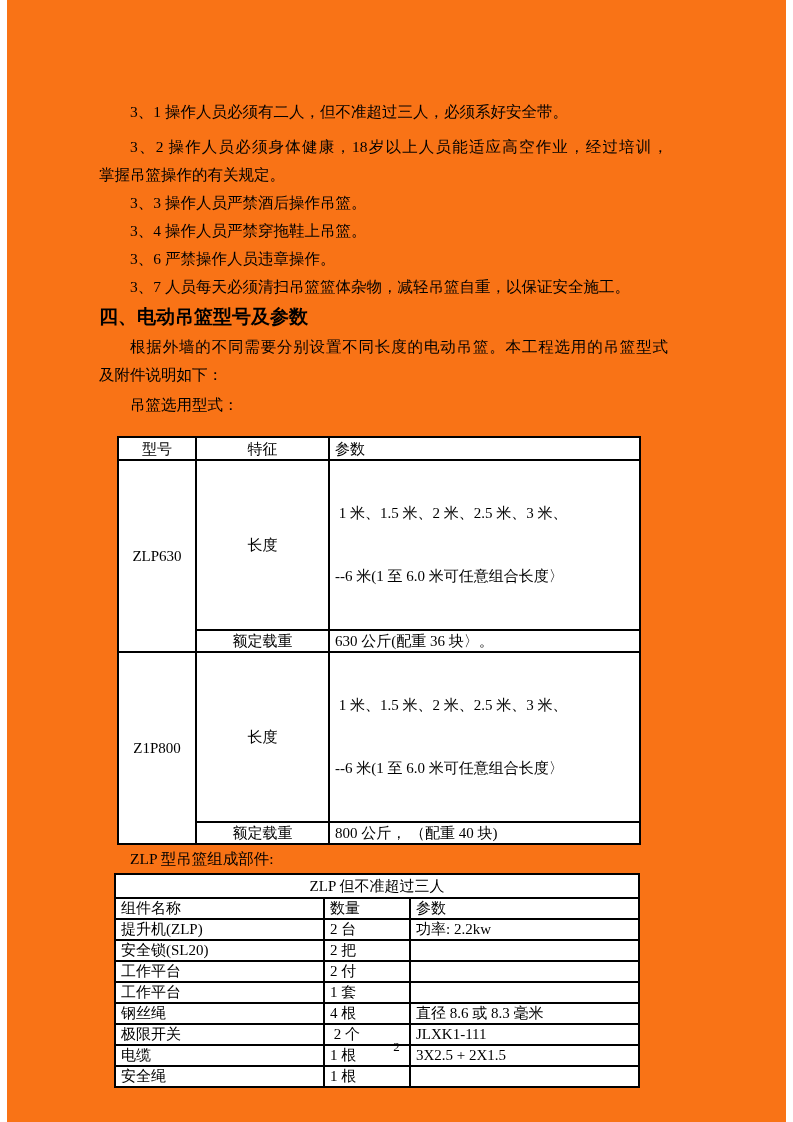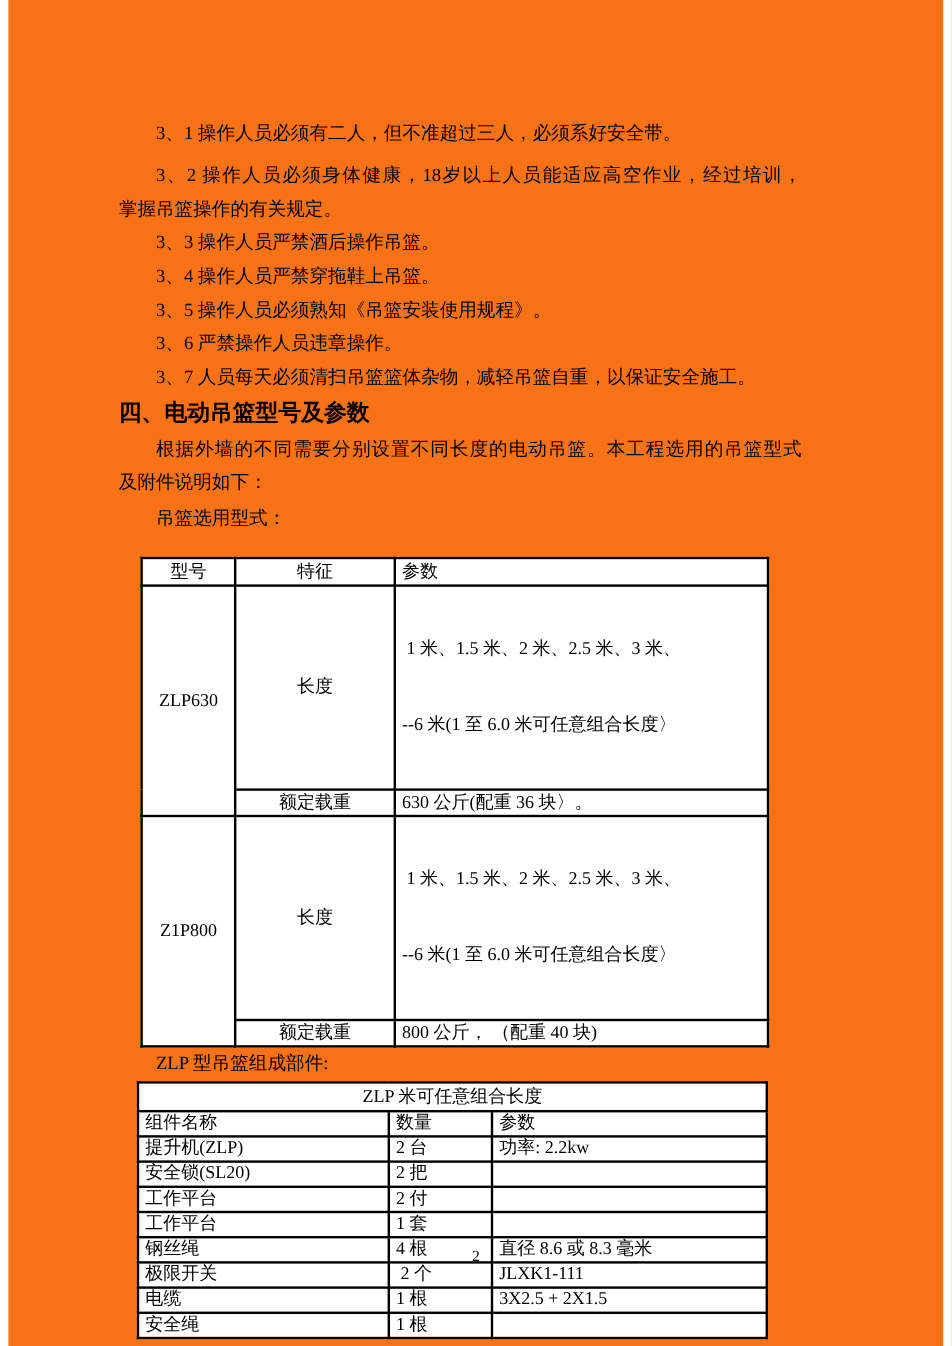--- a/index.html
+++ b/index.html
@@ -62,21 +62,20 @@
 
     <p class="rule first">3、1 操作人员必须有二人，但不准超过三人，必须系好安全带。</p>
 
     <div>
       <div class="wrapline indent2 jline">3、2 操作人员必须身体健康，18岁以上人员能适应高空作业，经过培训，</div>
       <div class="wrapline">掌握吊篮操作的有关规定。</div>
     </div>
 
     <p class="rule">3、3 操作人员严禁酒后操作吊篮。</p>
     <p class="rule">3、4 操作人员严禁穿拖鞋上吊篮。</p>
-    <p class="rule">3、5 操作人员必须熟知《吊篮安装使用规程》。</p>
     <p class="rule">3、6 严禁操作人员违章操作。</p>
     <p class="rule">3、7 人员每天必须清扫吊篮篮体杂物，减轻吊篮自重，以保证安全施工。</p>
 
     <h2 class="sec-heading">四、电动吊篮型号及参数</h2>
 
     <div>
       <div class="wrapline indent2 jline">根据外墙的不同需要分别设置不同长度的电动吊篮。本工程选用的吊篮型式</div>
       <div class="wrapline">及附件说明如下：</div>
     </div>
 
@@ -124,21 +123,21 @@
     <p class="caption">ZLP 型吊篮组成部件:</p>
 
     <table class="t2">
       <colgroup>
           <col style="width:209px">
           <col style="width:86px">
           <col style="width:229px">
         </colgroup>
       <tbody>
           <tr>
-        <td class="title-cell" colspan="3">ZLP 米可任意组合长度</td>
+        <td class="title-cell" colspan="3">ZLP 但不准超过三人</td>
       </tr>
       <tr>
         <td>组件名称</td>
         <td>数量</td>
         <td>参数</td>
       </tr>
       <tr>
         <td>提升机(ZLP)</td>
         <td>2 台</td>
         <td>功率: 2.2kw</td>

